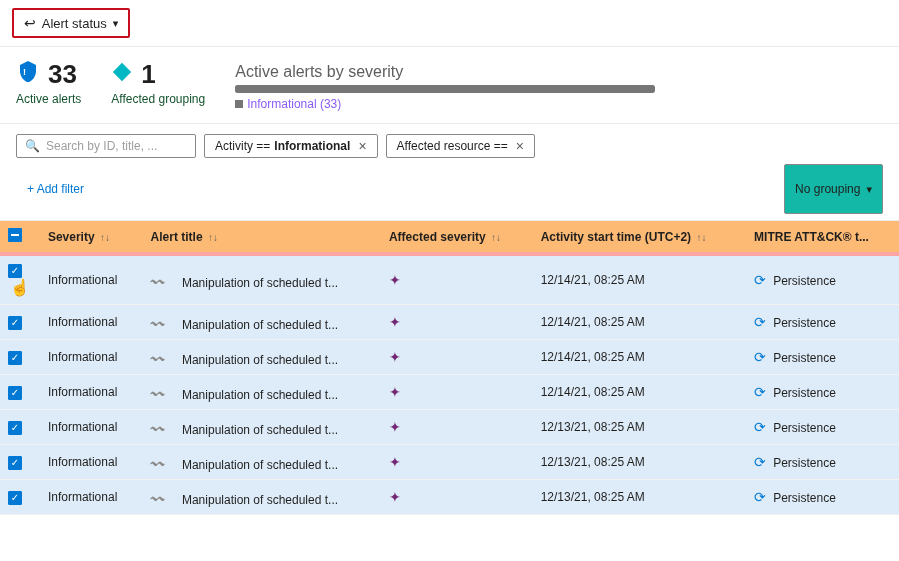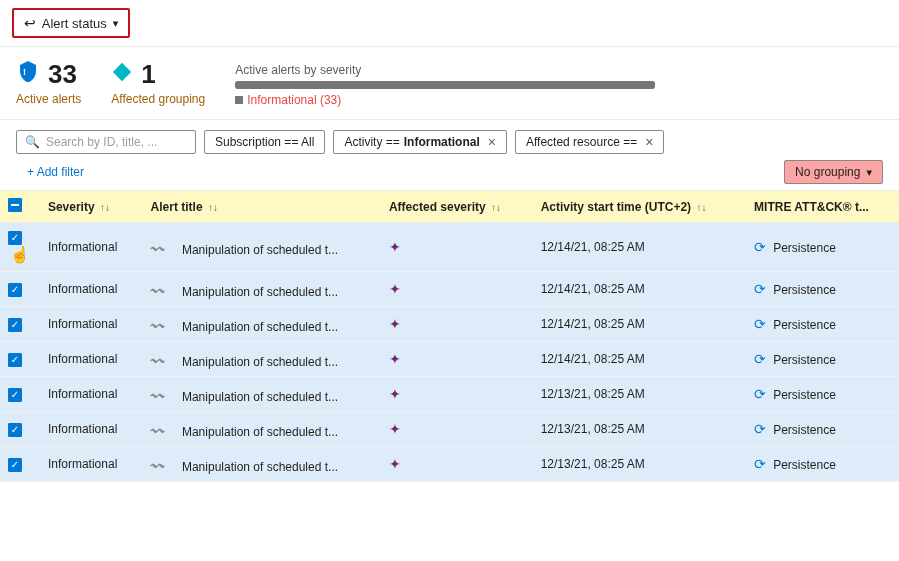--- a/index.html
+++ b/index.html
@@ -10,27 +10,27 @@
     .change-status-btn {
       display: flex; align-items: center; gap: 6px; padding: 5px 10px;
       border: 2px solid #c50f1f; border-radius: 2px; cursor: pointer;
       background: #fff; color: #201f1e; font-size: 13px;
     }
 
     
     .summary { display: flex; align-items: flex-start; padding: 12px 16px; gap: 30px; border-bottom: 1px solid #edebe9; }
     .summary-item { display: flex; flex-direction: column; }
     .summary-count { font-size: 26px; font-weight: 600; color: #201f1e; display: flex; align-items: center; gap: 8px; }
-    .summary-label { font-size: 12px; color: #a16207; margin-top: 2px; }
+    .summary-label { font-size: 12px; color: #14532d; margin-top: 2px; }
 
     .severity-bar-section { display: flex; flex-direction: column; justify-content: center; gap: 4px; padding-top: 4px; }
-    .severity-bar-title { font-size: 12px; color: #605e5c; }
+    .severity-bar-title { font-size: 16px; color: #605e5c; }
     .bar-track { width: 420px; height: 8px; background: #edebe9; border-radius: 2px; overflow: hidden; }
     .bar-fill { height: 100%; background: #767676; border-radius: 2px; }
-    .bar-legend { font-size: 12px; color: #ef4444; display: flex; align-items: center; gap: 4px; }
+    .bar-legend { font-size: 12px; color: #8b5cf6; display: flex; align-items: center; gap: 4px; }
     .legend-dot { width: 8px; height: 8px; background: #767676; display: inline-block; }
 
     
     .filter-bar { padding: 10px 16px 6px; display: flex; flex-direction: column; gap: 6px; border-bottom: 1px solid #edebe9; }
     .filter-row1 { display: flex; align-items: center; gap: 8px; flex-wrap: wrap; }
 
     .search-box {
       display: flex; align-items: center; gap: 6px; padding: 4px 8px;
       border: 1px solid #8a8886; border-radius: 2px; width: 180px; background: #fff;
       font-size: 12px; color: #605e5c;
@@ -43,29 +43,29 @@
     }
     .filter-chip .chip-close { margin-left: 4px; color: #605e5c; cursor: pointer; font-size: 14px; line-height: 1; }
 
     .add-filter-btn {
       display: flex; align-items: center; gap: 4px; padding: 4px 10px;
       border: 1px solid transparent; border-radius: 2px; background: #fff;
       font-size: 12px; color: #0078d4; cursor: pointer;
     }
 
     .grouping-dropdown {
-      display: flex; align-items: center; gap: 6px; padding: 4px 10px;
-      border: 1px solid #8a8886; border-radius: 2px; background: #fca5a5;
+      display: flex; align-items: center; gap: 6px; padding: 17px 10px;
+      border: 1px solid #8a8886; border-radius: 2px; background: #14b8a6;
       font-size: 12px; cursor: pointer; white-space: nowrap;
     }
 
     
     .table-container { overflow-x: auto; }
     table { width: 100%; border-collapse: collapse; }
-    thead tr { border-bottom: 1px solid #fca5a5; background: #fef9c3; }
+    thead tr { border-bottom: 4px solid #fca5a5; background: #fdba74; }
     th {
       text-align: left; padding: 8px 10px; font-size: 12px; font-weight: 600;
       color: #201f1e; white-space: nowrap; border-bottom: 1px solid #edebe9;
       user-select: none;
     }
     td { padding: 7px 10px; font-size: 12px; color: #201f1e; border-bottom: 1px solid #f3f2f1; vertical-align: middle; }
     tbody tr.selected { background: #deecf9; }
 
     .sort-icon { color: #605e5c; font-size: 10px; margin-left: 2px; }
 
@@ -151,23 +151,20 @@
   </div>
 </div>
 
 <div class="filter-bar">
   <div class="filter-row1">
     <div class="search-box">
       <span style="color:#605e5c;">🔍</span>
       <span style="color:#a19f9d;">Search by ID, title, ...</span>
     </div>
 
-    <div class="filter-chip">
-      <span>Subscription == All</span>
-    </div>
 
     <div class="filter-chip">
       <span>Activity == </span>
         <strong>Informational</strong>
       <span class="chip-close">×</span>
     </div>
 
     <div class="filter-chip">
       <span>Affected resource ==</span>
       <span class="chip-close">×</span>

